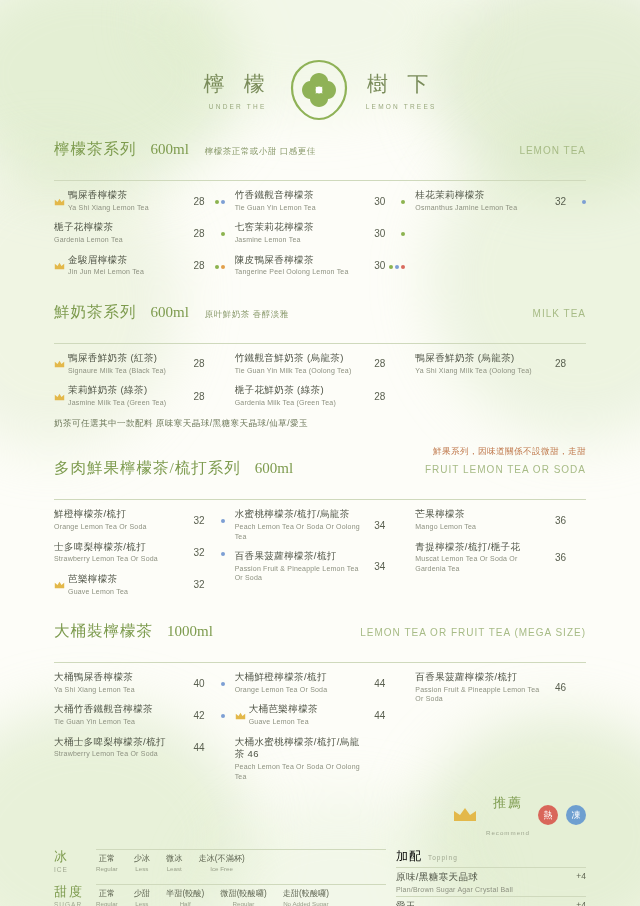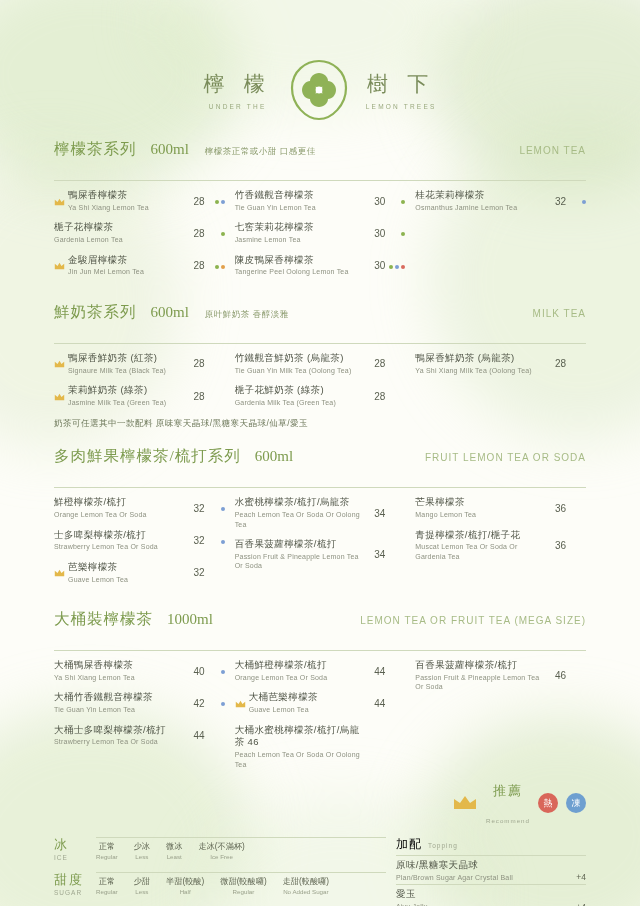--- a/index.html
+++ b/index.html
@@ -69,21 +69,21 @@
   .opt-en{font-size:6.5px;color:#a0a891;letter-spacing:1px;}
   .opt-items{display:flex;gap:16px;border-top:1px solid #cfd9bc;padding-top:3px;flex:1;}
   .opt-item{text-align:center;}
   .opt-i-ch{font-size:8.2px;color:#5f6552;}
   .opt-i-en{font-size:6.2px;color:#9aa18b;margin-top:1px;}
 
   .topping{width:190px;padding-left:10px;}
   .top-head{display:flex;align-items:baseline;gap:6px;}
   .top-ch{font-size:12px;color:#000000;font-family:"Liberation Serif",serif;letter-spacing:1px;}
   .top-en{font-size:6.5px;color:#a0a891;letter-spacing:1px;}
-  .top-row{display:flex;align-items:flex-end;border-top:1px solid #cfd9bc;padding-top:3px;margin-top:2px;}
+  .top-row{display:flex;align-items:flex-start;border-top:1px solid #cfd9bc;padding-top:3px;margin-top:2px;}
   .top-row .txt{flex:1;}
   .top-price{font-size:8.5px;color:#5f6552;}
 
   
   .recommend{display:flex;align-items:center;justify-content:flex-end;gap:8px;padding:0 54px;margin-top:4px;}
   .rec-crown{width:26px;height:18px;}
   .rec-word{font-size:13px;color:#7d9b4e;letter-spacing:2px;font-family:"Liberation Serif",serif;}
   .rec-en{font-size:6.2px;color:#a0a891;letter-spacing:1px;}
   .badge{width:20px;height:20px;border-radius:50%;display:flex;align-items:center;justify-content:center;color:#fff;font-size:9px;}
   .b-hot{background:#d9665a;}
@@ -281,20 +281,21 @@
                 <div class="en">Ya Shi Xiang Milk Tea (Oolong Tea)</div>
               </div>
               <div class="price">28</div>
               <div class="dots"></div>
             </div>
           </div>
         </div>
         <div class="note-line">奶茶可任選其中一款配料 原味寒天晶球/黑糖寒天晶球/仙草/愛玉</div>
       </div>
       <div class="section">
+        <div class="note-right">鮮果系列，因味道關係不設微甜，走甜</div>
         <div class="sec-head">
           <span class="sec-title">多肉鮮果檸檬茶/梳打系列</span>
           <span class="sec-vol">600ml</span>
           <span class="sec-en">FRUIT LEMON TEA OR SODA</span>
         </div>
         <div class="grid">
           <div class="col">
             <div class="item">
               <div class="txt">
                 <div class="nm">鮮橙檸檬茶/梳打</div>

